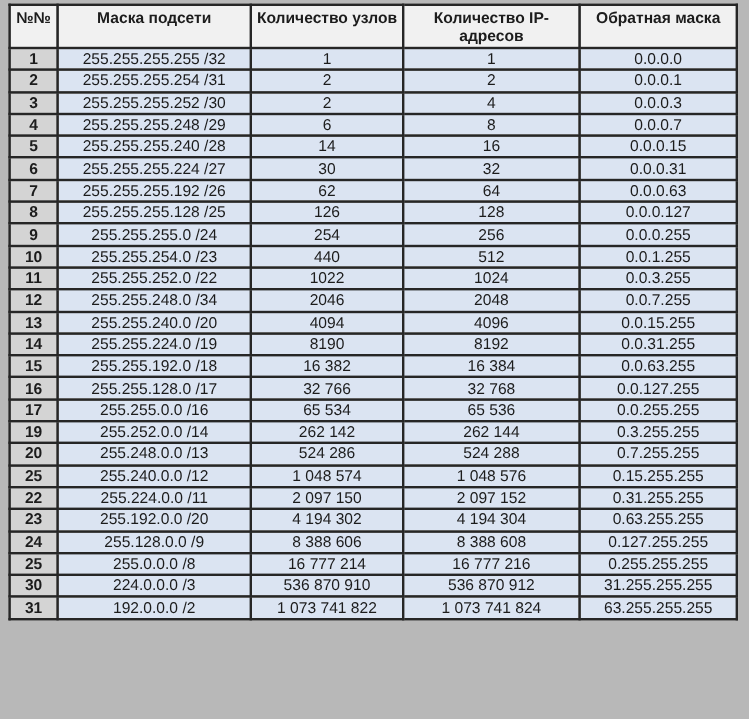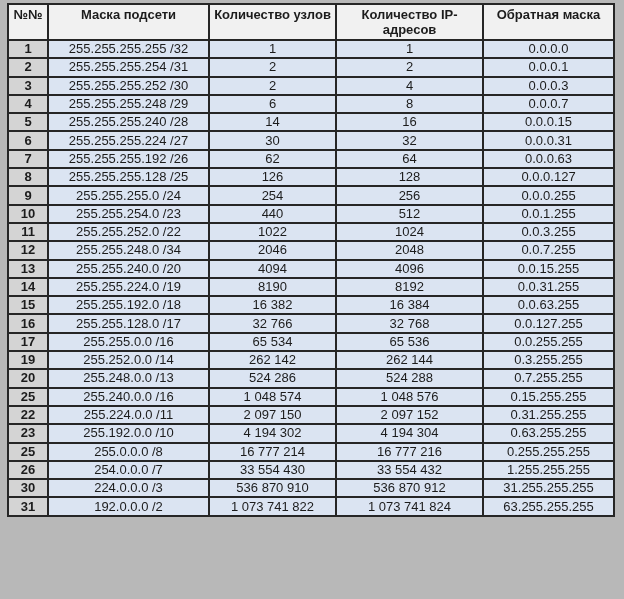--- a/index.html
+++ b/index.html
@@ -210,54 +210,54 @@
         </tr>
         <tr>
           <td class="num-cell">20</td>
           <td>255.248.0.0 /13</td>
           <td>524 286</td>
           <td>524 288</td>
           <td>0.7.255.255</td>
         </tr>
         <tr>
           <td class="num-cell">25</td>
-          <td>255.240.0.0 /16</td>
+          <td>255.240.0.0 /12</td>
           <td>1 048 574</td>
           <td>1 048 576</td>
           <td>0.15.255.255</td>
         </tr>
         <tr>
           <td class="num-cell">22</td>
           <td>255.224.0.0 /11</td>
           <td>2 097 150</td>
           <td>2 097 152</td>
           <td>0.31.255.255</td>
         </tr>
         <tr>
           <td class="num-cell">23</td>
-          <td>255.192.0.0 /10</td>
+          <td>255.192.0.0 /20</td>
           <td>4 194 302</td>
           <td>4 194 304</td>
           <td>0.63.255.255</td>
+        </tr>
+        <tr>
+          <td class="num-cell">24</td>
+          <td>255.128.0.0 /9</td>
+          <td>8 388 606</td>
+          <td>8 388 608</td>
+          <td>0.127.255.255</td>
         </tr>
         <tr>
           <td class="num-cell">25</td>
           <td>255.0.0.0 /8</td>
           <td>16 777 214</td>
           <td>16 777 216</td>
           <td>0.255.255.255</td>
         </tr>
         <tr>
-          <td class="num-cell">26</td>
-          <td>254.0.0.0 /7</td>
-          <td>33 554 430</td>
-          <td>33 554 432</td>
-          <td>1.255.255.255</td>
-        </tr>
-        <tr>
           <td class="num-cell">30</td>
           <td>224.0.0.0 /3</td>
           <td>536 870 910</td>
           <td>536 870 912</td>
           <td>31.255.255.255</td>
         </tr>
         <tr>
           <td class="num-cell">31</td>
           <td>192.0.0.0 /2</td>
           <td>1 073 741 822</td>

